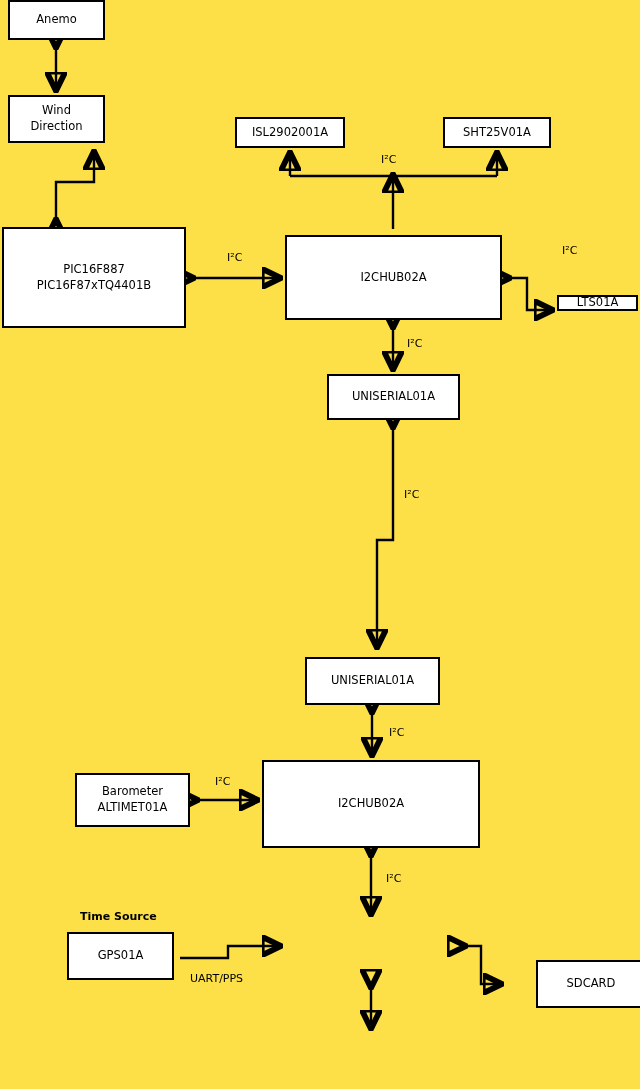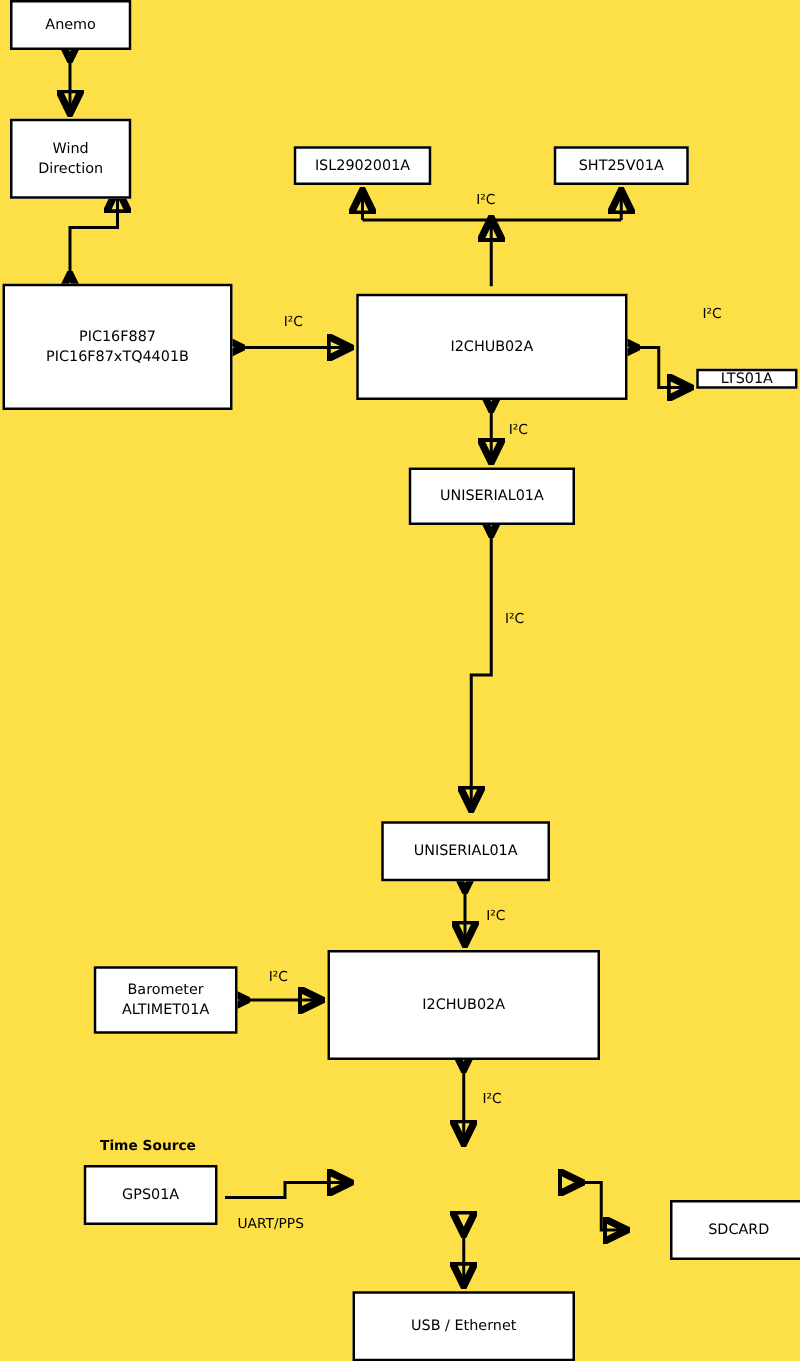--- a/index.html
+++ b/index.html
@@ -94,21 +94,21 @@
 
     <path d="M464,946 L481,946 L481,984 L500,984" marker-start="url(#ah)" marker-end="url(#ah)"></path>
 
     <line x1="371" y1="986" x2="371" y2="1027" marker-start="url(#ah)" marker-end="url(#ah)"></line>
   </svg>
 
   <div class="node" style="left:8px;  top:0px;    width:97px;  height:40px;">
     <span>Anemo</span>
   </div>
 
-  <div class="node" style="left:8px;  top:95px;   width:97px;  height:64px;">
+  <div class="node" style="left:8px;  top:95px;   width:97px;  height:48px;">
     <span>Wind
 Direction</span>
   </div>
 
   <div class="node" style="left:2px;  top:227px;  width:184px; height:101px;">
     <span>PIC16F887
 PIC16F87xTQ4401B</span>
   </div>
 
   <div class="node" style="left:235px; top:117px; width:110px; height:31px;">
@@ -146,23 +146,20 @@
 
   <div class="node" style="left:67px;  top:932px; width:107px; height:48px;">
     <span>GPS01A</span>
   </div>
 
 
   <div class="node" style="left:506px; top:960px; width:110px; height:48px;margin-left:30px;">
     <span>SDCARD</span>
   </div>
 
-  <div class="node" style="left:282px; top:1033px; width:178px; height:56px;">
-    <span>USB / Ethernet</span>
-  </div>
 
   <div class="edge-label" style="left:381px; top:153px;">I²C</div>
   <div class="edge-label" style="left:227px; top:251px;">I²C</div>
   <div class="edge-label" style="left:562px; top:244px;">I²C</div>
   <div class="edge-label" style="left:407px; top:337px;">I²C</div>
   <div class="edge-label" style="left:404px; top:488px;">I²C</div>
   <div class="edge-label" style="left:389px; top:726px;">I²C</div>
   <div class="edge-label" style="left:215px; top:775px;">I²C</div>
   <div class="edge-label" style="left:386px; top:872px;">I²C</div>
   <div class="edge-label" style="left:190px; top:972px;">UART/PPS</div>

